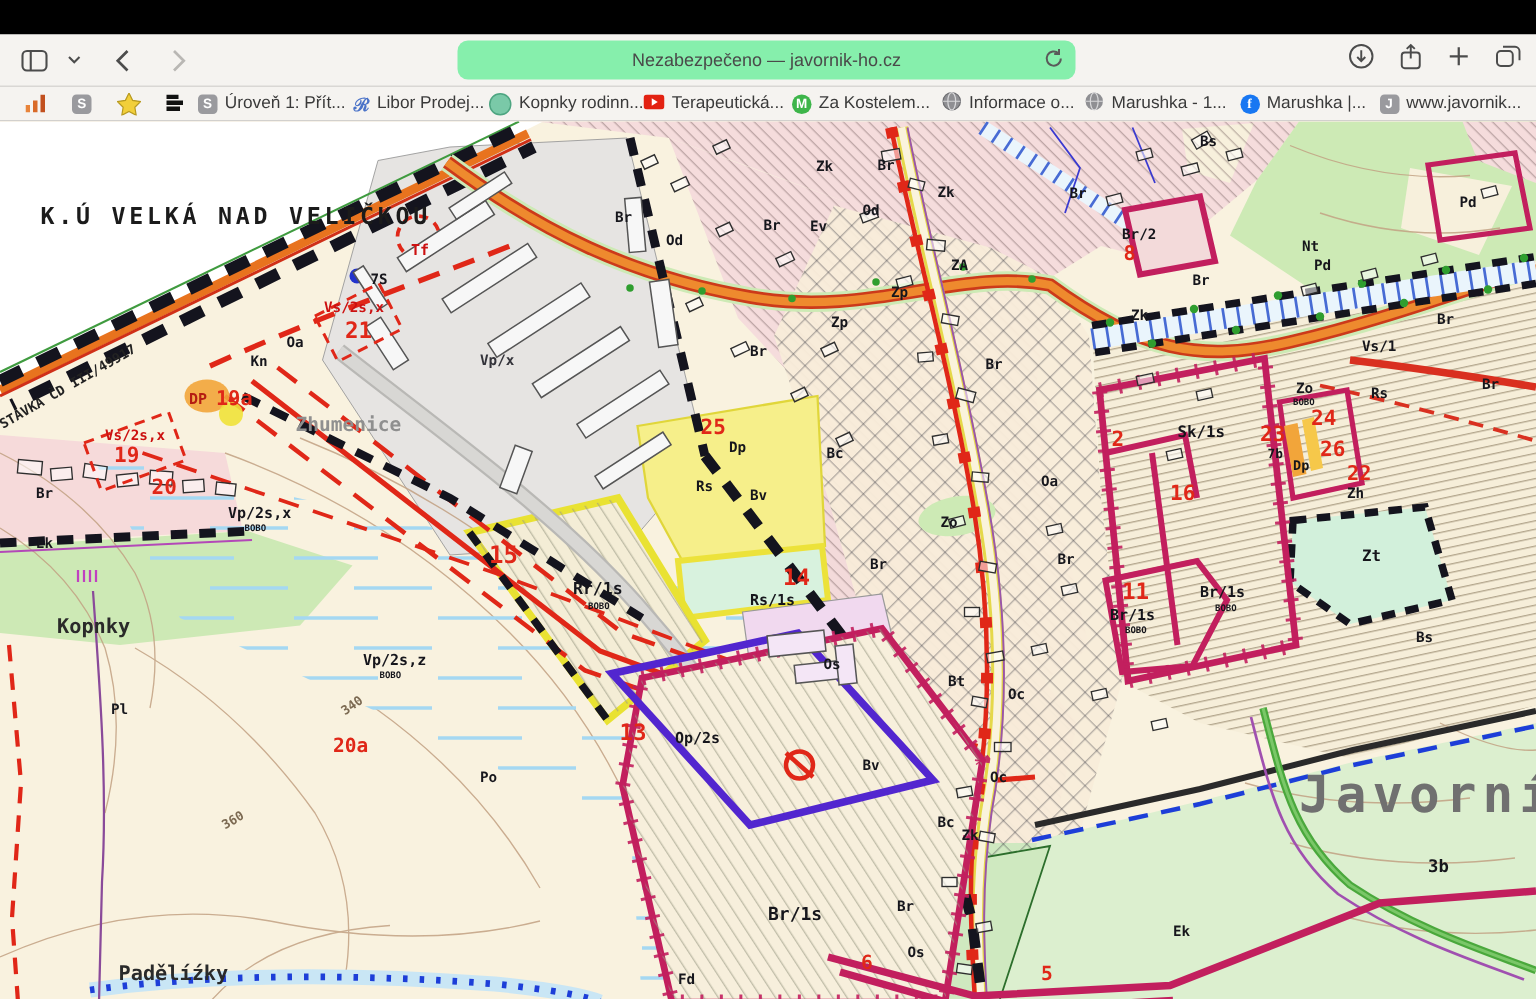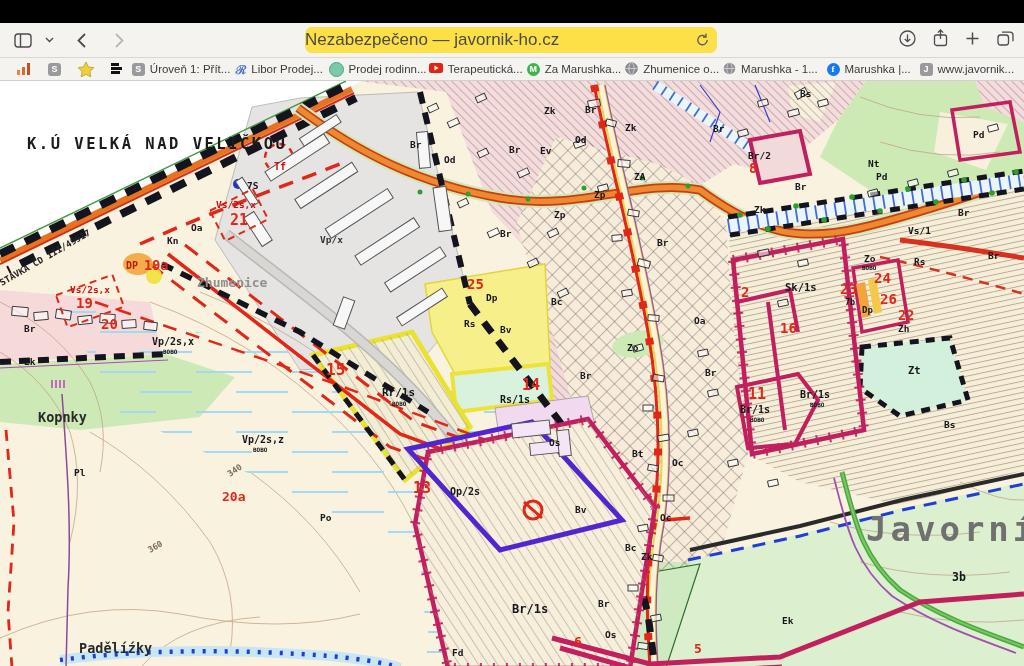--- a/index.html
+++ b/index.html
@@ -2,22 +2,22 @@
 <html><head>
 <meta charset="utf-8">
 <style>
   html,body{margin:0;padding:0;width:1024px;height:666px;overflow:hidden;
     font-family:"Liberation Sans",sans-serif;background:#fff;}
   .titlebar{height:23px;background:#000;}
   .toolbar{position:relative;height:34px;background:#f5f3f0;border-bottom:1px solid #d9d7d4;}
   .tb-left{position:absolute;left:10px;top:0;height:34px;display:flex;align-items:center;gap:6px;}
   .icon-btn{width:26px;height:24px;display:flex;align-items:center;justify-content:center;color:#4c4c4c;}
   .icon-btn.dim{color:#b9b7b4;}
-  .url-pill{position:absolute;left:305px;top:4px;width:412px;height:26px;background:#fde047;
-    border-radius:7px;display:flex;align-items:center;justify-content:flex-start;font-size:17px;color:#4a4a4a;}
+  .url-pill{position:absolute;left:305px;top:4px;width:412px;height:26px;background:#86efac;
+    border-radius:7px;display:flex;align-items:center;justify-content:center;font-size:12px;color:#4a4a4a;}
   .url-pill .reload{position:absolute;right:8px;top:5px;color:#5a5a5a;}
   .tb-right{position:absolute;right:10px;top:0;height:34px;display:flex;align-items:center;gap:17px;color:#4c4c4c;}
   .bookmarks{height:22px;background:#f5f3f0;border-bottom:1px solid #d2d0cd;display:flex;
     align-items:center;padding:0 8px;font-size:11.5px;color:#3a3a3a;}
   .fav{width:31px;display:flex;justify-content:center;align-items:center;}
   .bm{flex:1;display:flex;align-items:center;justify-content:center;gap:5px;min-width:0;}
   .bm .lbl{white-space:nowrap;}
   .badge{width:13px;height:13px;border-radius:3px;background:#9a9a9e;color:#fff;font-size:9px;
     font-weight:bold;display:flex;align-items:center;justify-content:center;flex:0 0 auto;}
   .circ{width:13px;height:13px;border-radius:50%;color:#fff;font-size:9px;font-weight:bold;
@@ -118,45 +118,45 @@
   <span class="bm">
     <span class="badge">S</span>
     <span class="lbl">Úroveň 1: Přít...</span>
   </span>
   <span class="bm">
     <span style="color:#4a72c8;font-weight:bold;font-size:12px;font-family:'Liberation Serif',serif;">ℛ</span>
     <span class="lbl">Libor Prodej...</span>
   </span>
   <span class="bm">
     <span class="circ" style="background:#7ac9a8;border:1px solid #4da581;"></span>
-    <span class="lbl">Prodej rodinn...</span>
+    <span class="lbl">Kopnky rodinn...</span>
   </span>
   <span class="bm">
     <span>
       <svg width="14" height="10" viewBox="0 0 14 10">
           <rect width="14" height="10" rx="2.5" fill="#e32212"></rect>
           <path d="M5.5 2.5l4 2.5-4 2.5z" fill="#fff"></path>
         </svg>
     </span>
     <span class="lbl">Terapeutická...</span>
   </span>
   <span class="bm">
     <span class="circ" style="background:#3db54a;">M</span>
-    <span class="lbl">Za Marushka...</span>
+    <span class="lbl">Za Kostelem...</span>
   </span>
   <span class="bm">
     <span>
       <svg width="13" height="13" viewBox="0 0 13 13">
           <circle cx="6.5" cy="6.5" r="5.8" fill="#8f8f93"></circle>
           <circle cx="6.5" cy="6.5" r="5.8" fill="none" stroke="#6e6e72" stroke-width="0.8"></circle>
           <ellipse cx="6.5" cy="6.5" rx="2.6" ry="5.8" fill="none" stroke="#d8d8da" stroke-width="0.8"></ellipse>
           <line x1="0.7" y1="6.5" x2="12.3" y2="6.5" stroke="#d8d8da" stroke-width="0.8"></line>
         </svg>
     </span>
-    <span class="lbl">Zhumenice o...</span>
+    <span class="lbl">Informace o...</span>
   </span>
   <span class="bm">
     <span>
       <svg width="13" height="13" viewBox="0 0 13 13">
           <circle cx="6.5" cy="6.5" r="5.8" fill="#8f8f93"></circle>
           <ellipse cx="6.5" cy="6.5" rx="2.6" ry="5.8" fill="none" stroke="#d8d8da" stroke-width="0.8"></ellipse>
           <line x1="0.7" y1="6.5" x2="12.3" y2="6.5" stroke="#d8d8da" stroke-width="0.8"></line>
         </svg>
     </span>
     <span class="lbl">Marushka - 1...</span>

